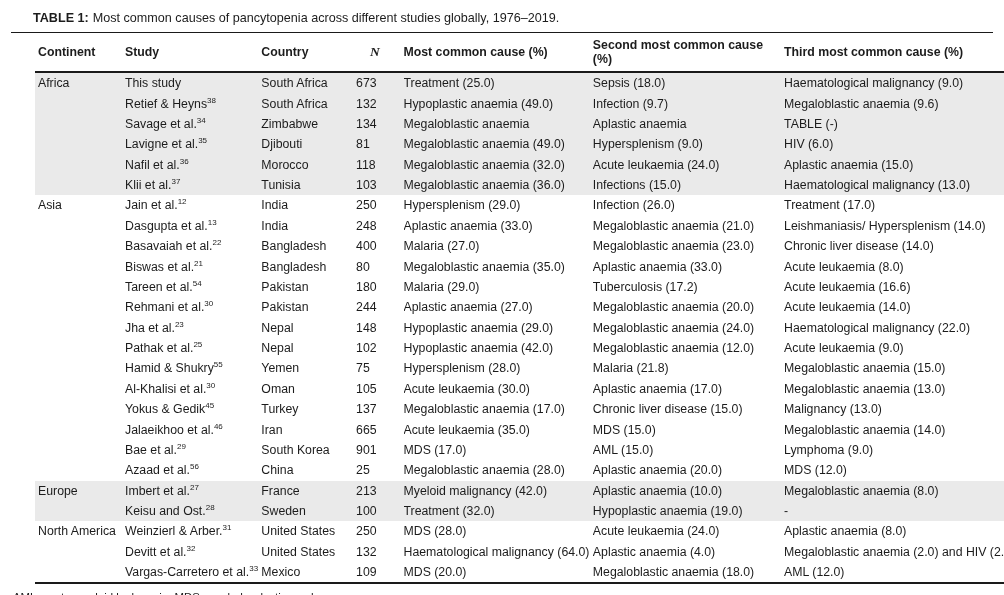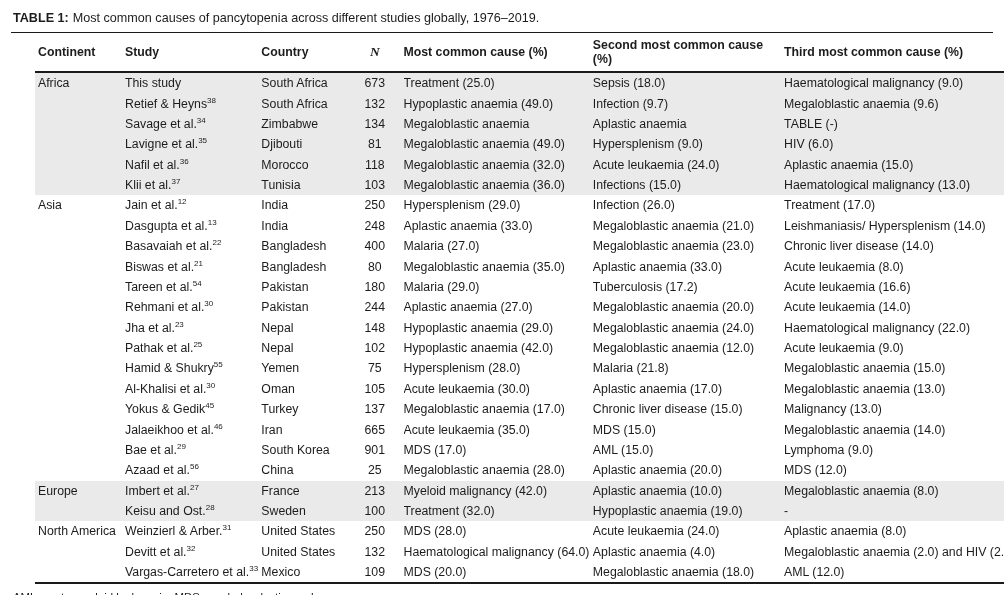--- a/index.html
+++ b/index.html
@@ -9,21 +9,21 @@
     color: var(--text, #1c1c1c);
     -webkit-font-smoothing: antialiased;
   }
   .page { padding: 9px 11px 0 11px; }
 
   .title {
     font-size: 12.6px; line-height: 15px;
     padding: 2px 0 6px 2px;
     border-bottom: 1px solid var(--border, #1a1a1a);
   }
-  .title-label { font-weight: bold; margin-right: 4px; }
+  .title-label { font-weight: bold; margin-right: 4px; margin-left: 20px; }
 
   table {
     width: 100%; border-collapse: collapse; table-layout: fixed; margin-left: 24px;
   }
   thead th {
     text-align: left; font-weight: bold; font-size: 12.3px; line-height: 14px;
     padding: 5px 4px 5px 0;
     border-bottom: 2px solid var(--border, #1a1a1a);
   }
   thead th.first-col, tbody td.first-col { padding-left: 3px; }
@@ -42,21 +42,21 @@
   .col-n         { width: 4.0%; }
   .col-cause1    { width: 19.6%; }
   .col-cause2    { width: 19.8%; }
   .col-cause3    { width: 24.2%; }
 
   th.n-head {
     font-family: "Liberation Serif", serif;
     font-style: italic; font-weight: bold;
     font-size: 13.5px; text-align: center; padding-right: 10px;
   }
-  td.n-cell { text-align: center; padding-right: 10px; }
+  td.n-cell { text-align: left; padding-right: 10px; }
 
   sup {
     font-size: 8px; line-height: 0; vertical-align: super;
   }
 
   .footnote {
     font-size: 11.4px; line-height: 14px;
     padding: 6px 0 0 2px;
   }
 </style>

